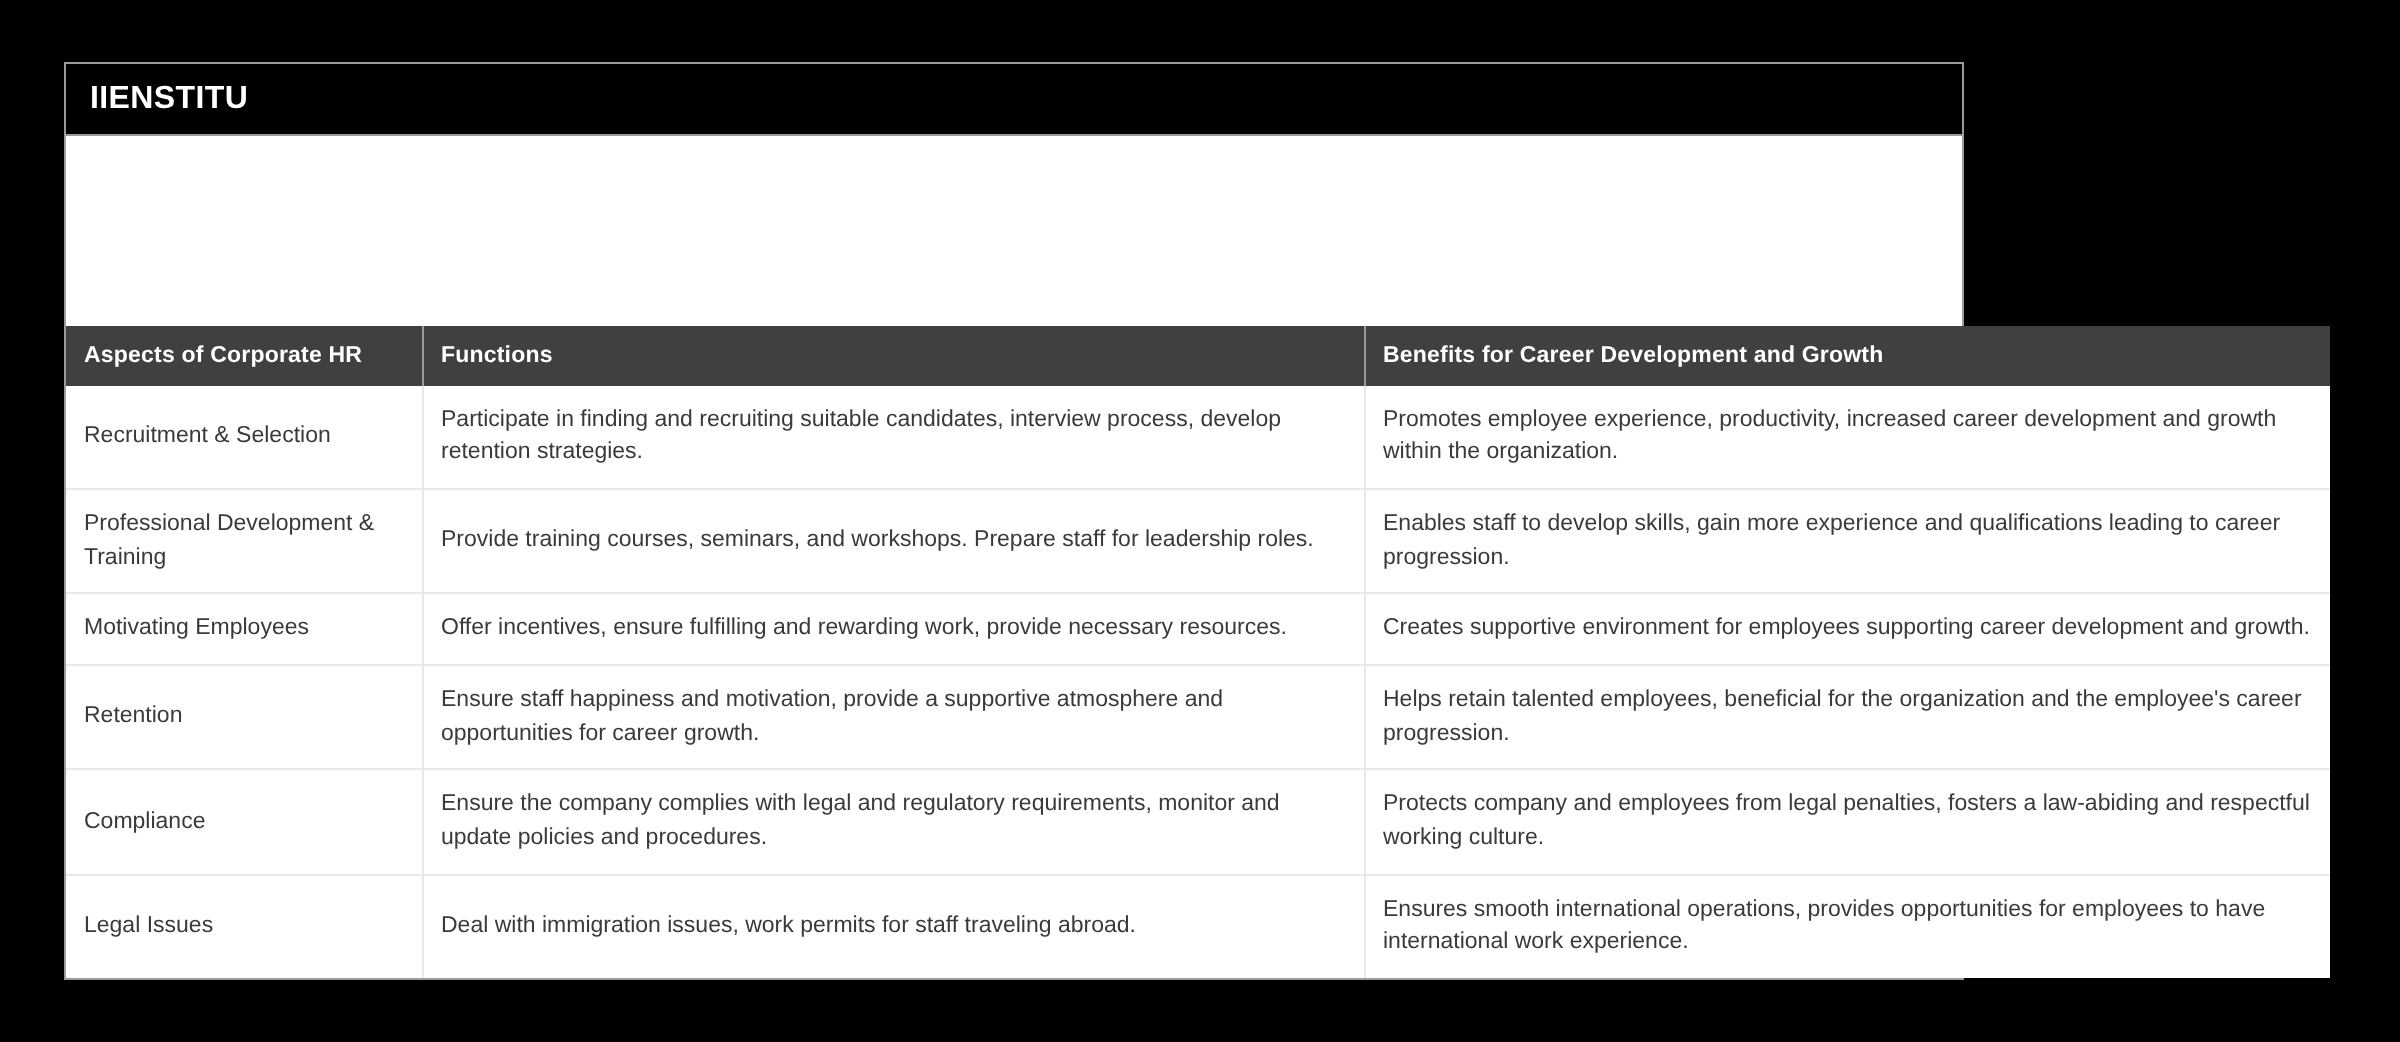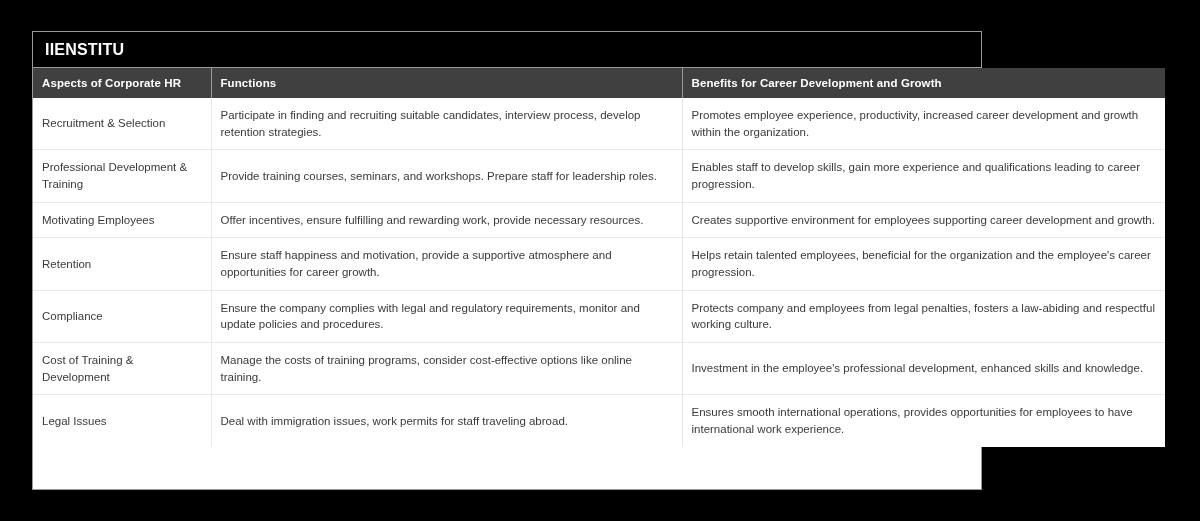--- a/index.html
+++ b/index.html
@@ -19,20 +19,21 @@
     position: absolute;
     left: 32px;
     top: 31px;
     width: 950px;
     height: 459px;
     border: 1px solid #9a9a9a;
     box-sizing: border-box;
     background: #ffffff;
     display: flex;
     flex-direction: column;
+    justify-content: space-between;
   }
 
   
   .title-bar {
     background: #000000;
     height: 36px;
     flex: 0 0 36px;
     display: flex;
     align-items: center;
     padding-left: 12px;
@@ -131,25 +132,20 @@
           <td class="aspect-cell">Retention</td>
           <td>Ensure staff happiness and motivation, provide a supportive atmosphere and opportunities for career growth.</td>
           <td>Helps retain talented employees, beneficial for the organization and the employee's career progression.</td>
         </tr>
         <tr>
           <td class="aspect-cell">Compliance</td>
           <td>Ensure the company complies with legal and regulatory requirements, monitor and update policies and procedures.</td>
           <td>Protects company and employees from legal penalties, fosters a law-abiding and respectful working culture.</td>
         </tr>
         <tr>
-          <td class="aspect-cell">Cost of Training &amp; Development</td>
-          <td>Manage the costs of training programs, consider cost-effective options like online training.</td>
-          <td>Investment in the employee's professional development, enhanced skills and knowledge.</td>
-        </tr>
-        <tr>
           <td class="aspect-cell">Legal Issues</td>
           <td>Deal with immigration issues, work permits for staff traveling abroad.</td>
           <td>Ensures smooth international operations, provides opportunities for employees to have international work experience.</td>
         </tr>
       </tbody>
   </table>
 
 </div>
 
 </body></html>

